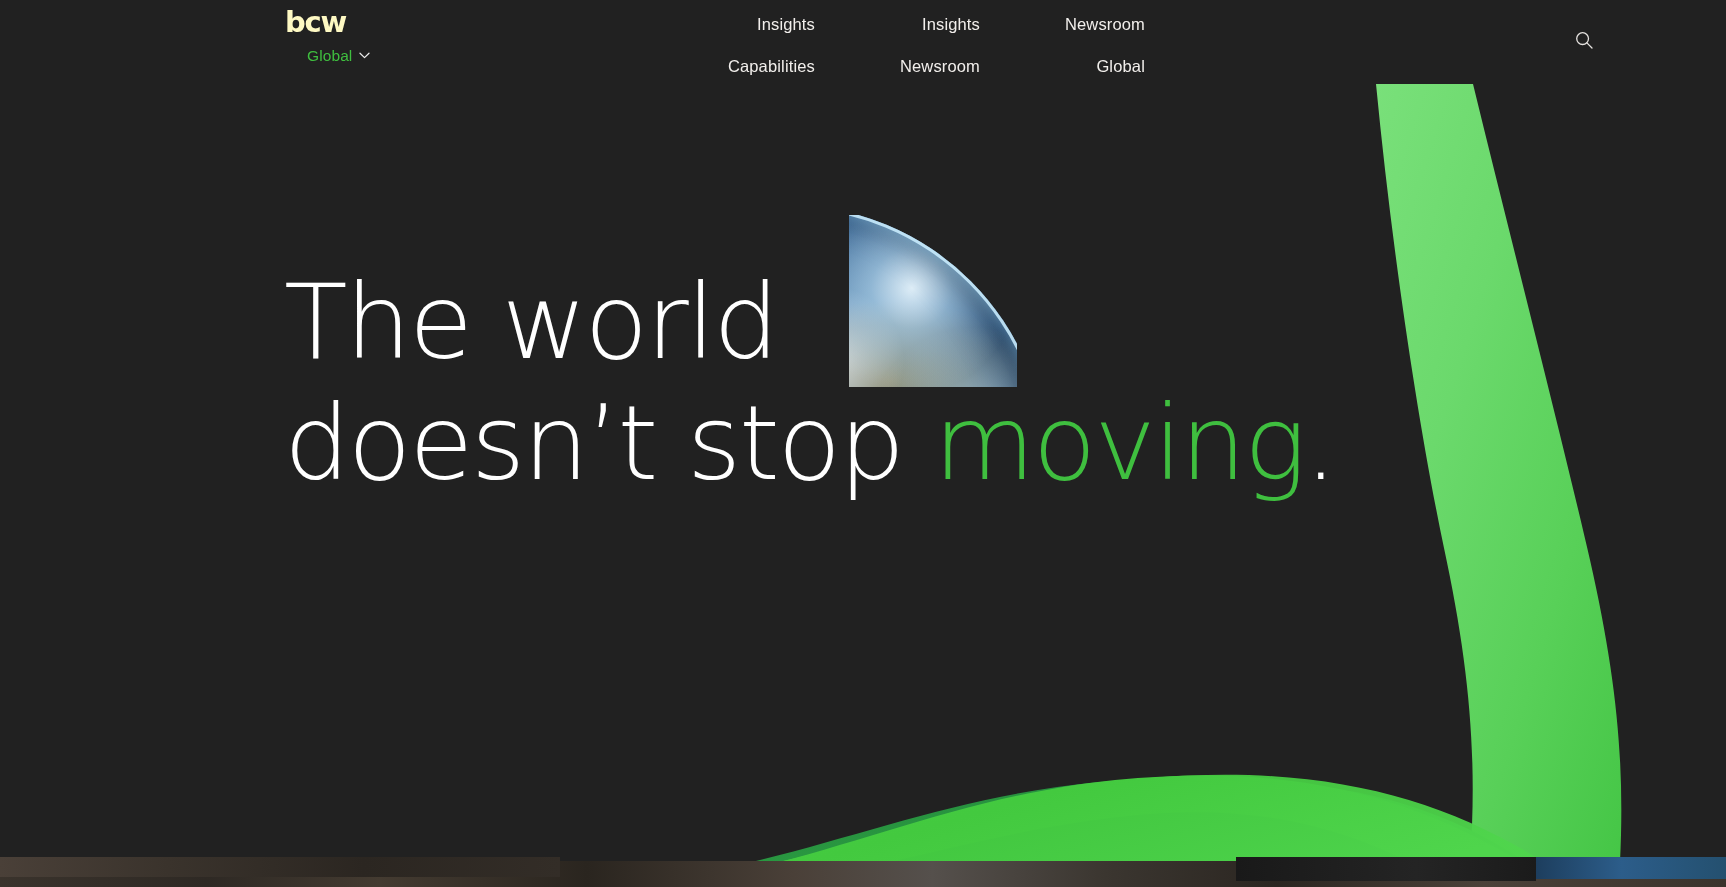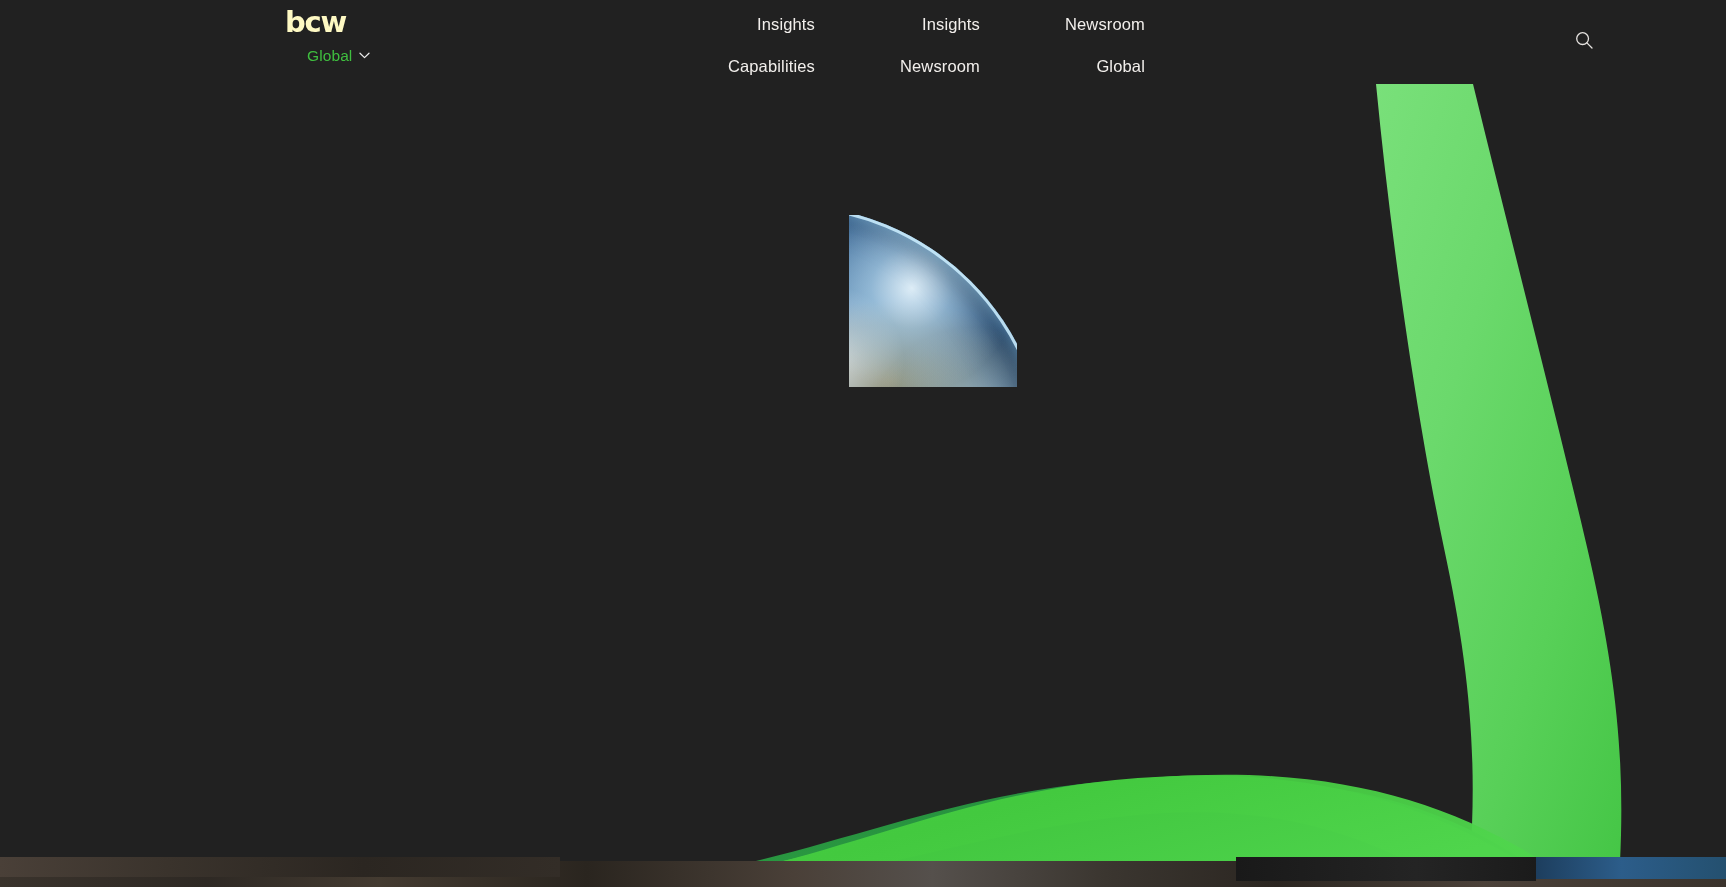--- a/index.html
+++ b/index.html
@@ -275,20 +275,22 @@
         <svg width="20" height="20" viewBox="0 0 20 20" fill="none">
           <circle cx="8.6" cy="8.6" r="5.9" stroke="#E6E3E0" stroke-width="1.3"></circle>
           <path d="M12.9 12.9 L18 18" stroke="#E6E3E0" stroke-width="1.3" stroke-linecap="round"></path>
         </svg>
       </span>
     </button>
   </header>
 
   <section class="hero">
     <h1 class="headline">
+      <span class="hl-line">The world</span>
+      <span class="hl-line"><span>doesn’t stop </span><span class="hl-green">moving</span><span class="hl-dot">.</span></span>
     </h1>
   </section>
 
   <div class="earth">
     <div class="earth-inner"></div>
     <div class="earth-limb"></div>
   </div>
 
 </div>
 

